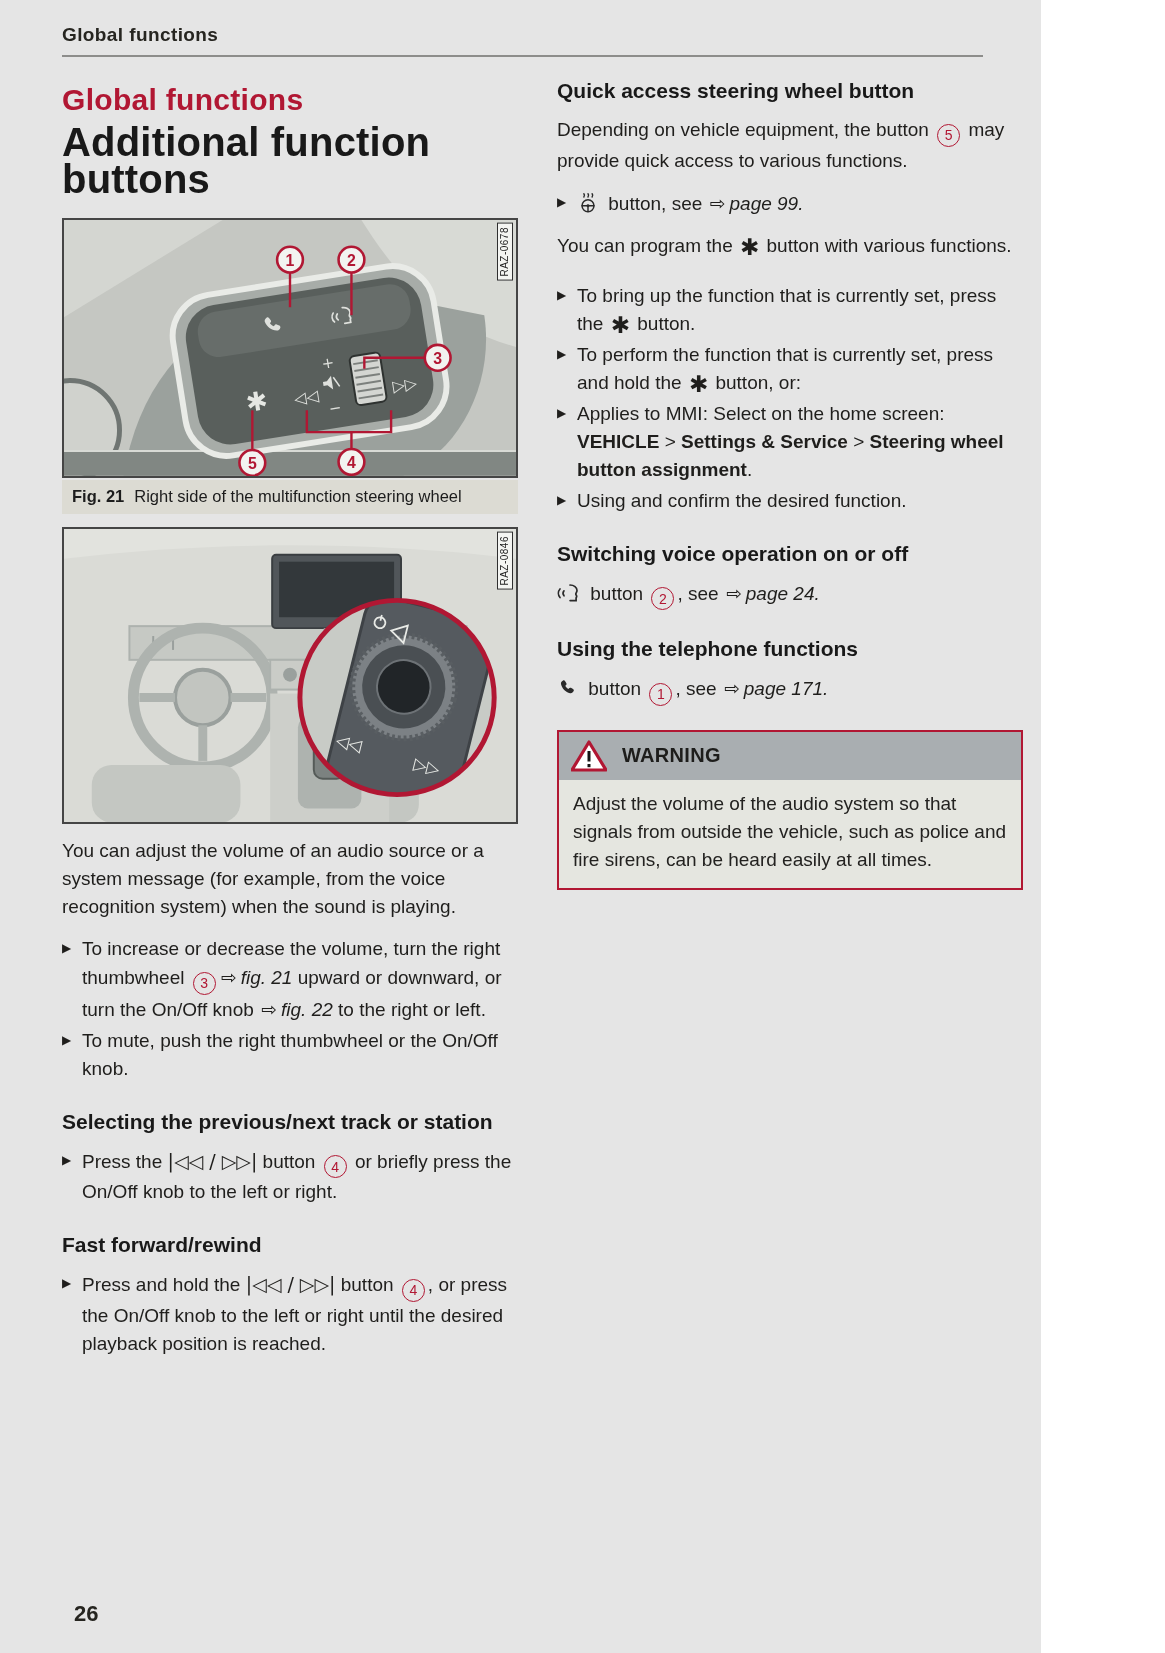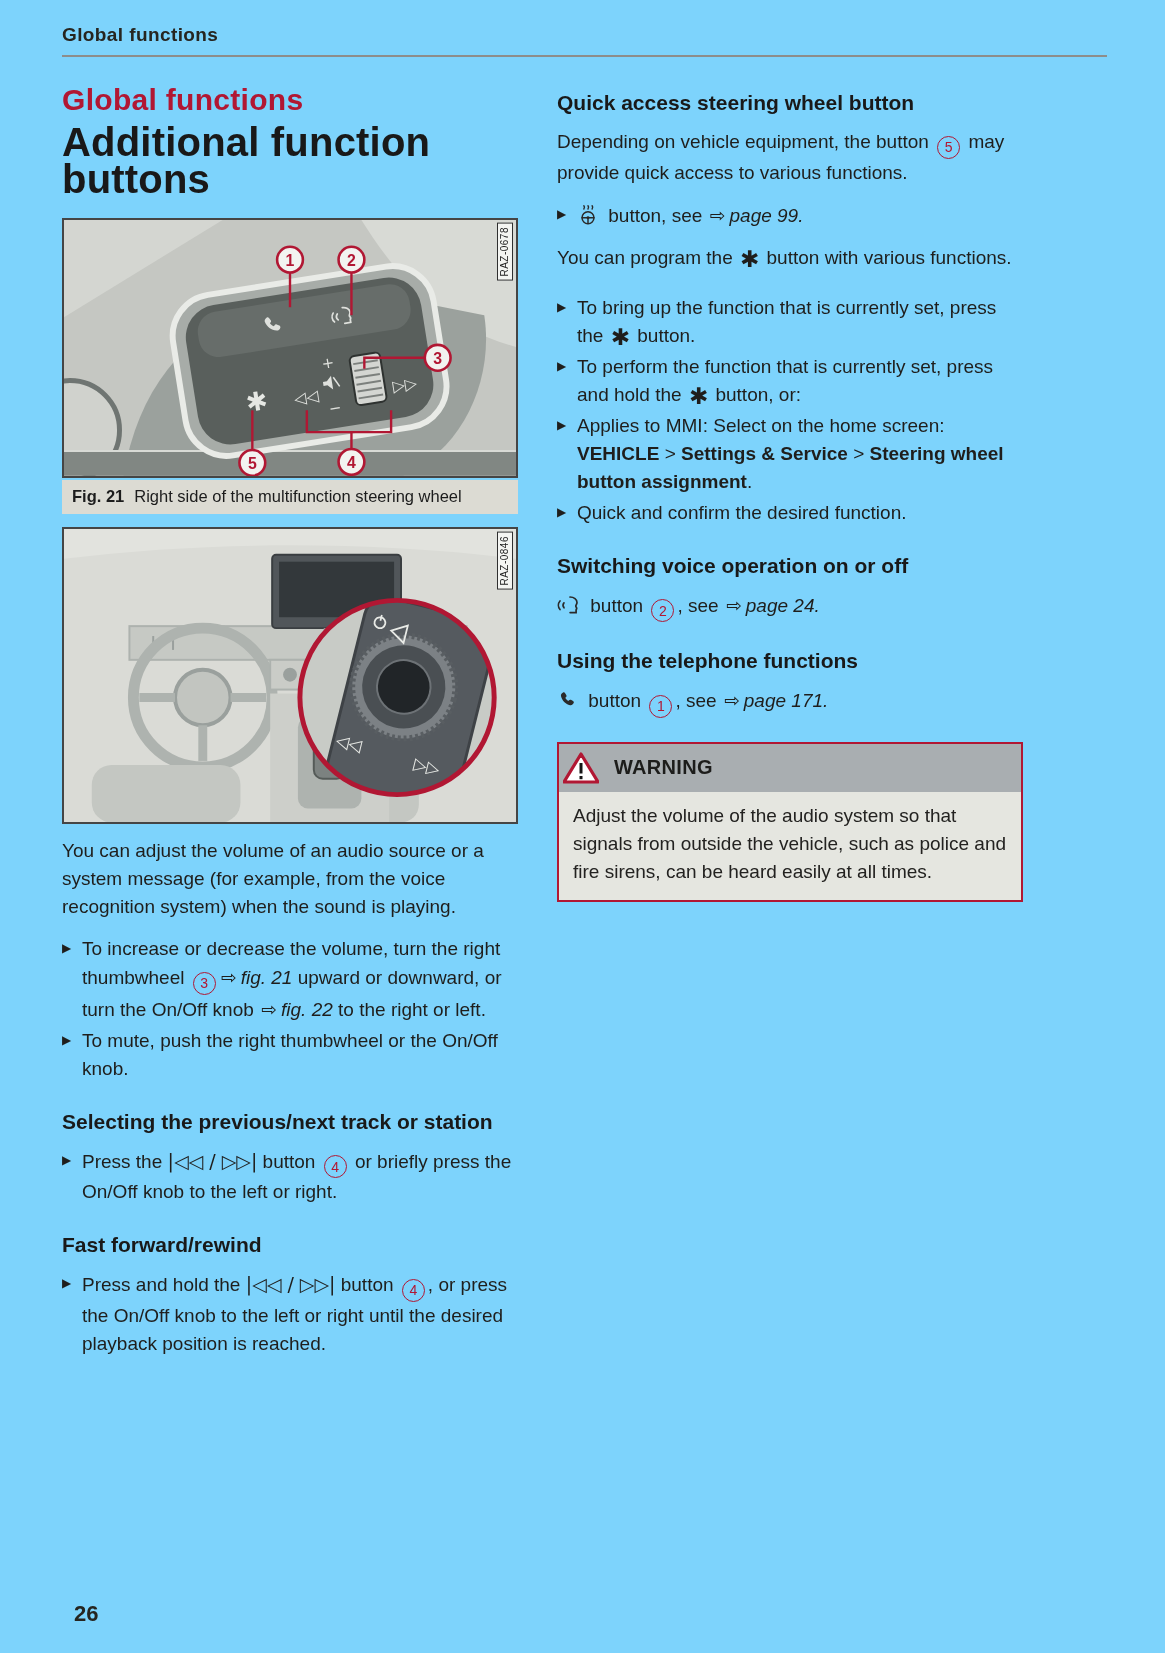--- a/index.html
+++ b/index.html
@@ -1,31 +1,31 @@
 <!DOCTYPE html>
 <html><head>
 <meta charset="utf-8">
 <style>
   html,body{margin:0;padding:0;background:#ffffff;}
-  .page{position:relative;width:1165px;height:1653px;background:#7dd3fc;
+  .page{position:relative;width:1041px;height:1653px;background:#e5e5e5;
         font-family:"Liberation Sans","DejaVu Sans",sans-serif;color:#1f1e1c;overflow:hidden;}
   .sym{font-family:"DejaVu Sans",sans-serif;}
 
   
   .runhead{position:absolute;left:62px;right:58px;top:24px;border-bottom:2px solid #8d8d8b;padding-bottom:9px;}
   .runhead .rh-text{font-size:19px;font-weight:700;letter-spacing:.4px;color:#262520;}
 
   
   .col-left{position:absolute;left:62px;top:78px;width:456px;}
   .col-right{position:absolute;left:557px;top:78px;width:466px;}
 
   h1.redtitle{margin:4px 0 0 0;font-size:30px;line-height:36px;font-weight:700;letter-spacing:.3px;}
   h2.blacktitle{margin:6px 0 20px 0;font-size:40px;line-height:37px;font-weight:700;color:#191919;letter-spacing:.2px;}
   h3.sect{font-size:21px;line-height:26px;font-weight:700;color:#191919;margin:26px 0 12px 0;}
-  .col-right h3.sect:first-child{margin-top:12px;}
+  .col-right h3.sect:first-child{margin-top:0;}
 
   p.body{font-size:19px;line-height:28px;margin:0 0 14px 0;}
 
   
   figure{margin:0 0 13px 0;padding:0;}
   .figimg{position:relative;border:2px solid #454545;line-height:0;background:#c5c7c2;}
   .figimg svg{display:block;width:100%;height:auto;}
   .watermark{position:absolute;top:3px;right:3px;background:#f4f5f2;border:1px solid #2f2f2f;
              padding:3px 2px;font-size:10px;line-height:1;letter-spacing:.5px;color:#1c1c1c;
              writing-mode:vertical-rl;transform:rotate(180deg);}
@@ -41,21 +41,21 @@
          border:1.6px solid #b11733;border-radius:50%;color:#b11733;font-size:14px;font-weight:400;
          vertical-align:-4px;margin:0 3px;background:transparent;line-height:1;}
   .arrow{margin:0 4px 0 2px;}
   .iref{font-style:italic;}
   .boldseg{font-weight:700;}
   .ast{font-size:23px;line-height:0;vertical-align:-3px;margin:0 2px;}
   .inline-icon{display:inline-block;vertical-align:-4px;margin:0 4px 0 0;}
 
   
   .warnbox{border:2px solid #b11733;margin-top:24px;}
-  .warnhead{background:#a9aeb1;display:flex;align-items:center;gap:15px;padding:8px 4px;}
+  .warnhead{background:#a9aeb1;display:flex;align-items:center;gap:15px;padding:8px 12px;}
   .warnhead .wtitle{font-size:20px;font-weight:700;color:#1d1d1b;letter-spacing:.3px;}
   .warnbody{background:#e5e6e0;padding:10px 14px 14px 14px;font-size:19px;line-height:28px;color:#232220;}
 
   .pagenum{position:absolute;left:74px;bottom:26px;font-size:22px;font-weight:700;color:#262520;}
 </style>
 </head>
 <body>
 
 <div class="page">
 
@@ -280,21 +280,21 @@
       <div class="bullet">
         <span class="bt sym">▶</span>
         <span>To perform the function that is currently set, press and hold the </span><span class="sym ast">✱</span><span> button, or:</span>
       </div>
       <div class="bullet">
         <span class="bt sym">▶</span>
         <span>Applies to MMI: Select on the home screen: </span><span class="boldseg">VEHICLE</span><span> &gt; </span><span class="boldseg">Settings &amp; Service</span><span> &gt; </span><span class="boldseg">Steering wheel button assignment</span><span>.</span>
       </div>
       <div class="bullet">
         <span class="bt sym">▶</span>
-        <span>Quick and confirm the desired function.</span>
+        <span>Using and confirm the desired function.</span>
       </div>
     </div>
 
     <h3 class="sect">Switching voice operation on or off</h3>
     <p class="body">
       <svg class="inline-icon" width="24" height="22" viewBox="0 0 24 22">
         <g stroke="#2a2a2a" stroke-width="1.7" fill="none" stroke-linecap="round">
           <path d="M3,7 a6.5,6.5 0 0 0 0,8.5"></path>
           <path d="M7,8.8 a4,4 0 0 0 0,5"></path>
           <path d="M13,3 c4,0 7,2.4 7,5.4 0,1.8 -1.2,2.5 -1.2,3.7 0,1 .9,1.2 .9,2.2 0,.8 -.6,1.1 -.6,1.9 v2.4 h-6"></path>

